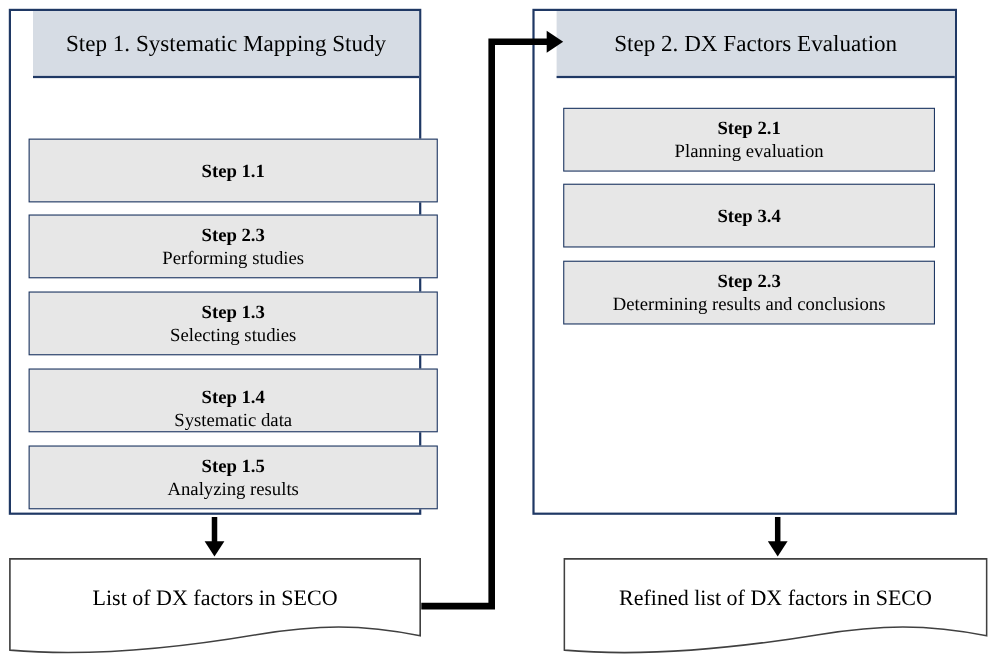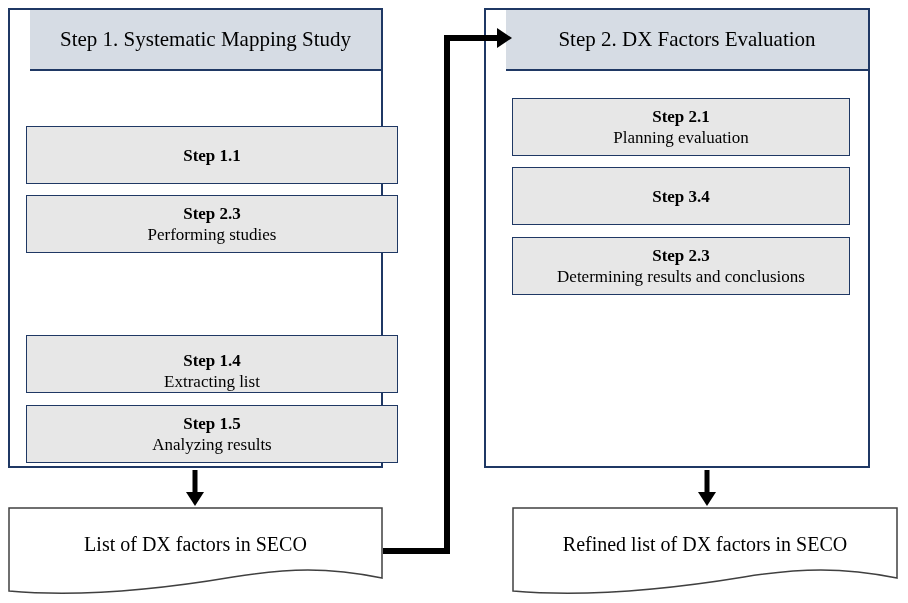--- a/index.html
+++ b/index.html
@@ -94,23 +94,27 @@
 
   <div class="panel panel-step1">
     <div class="panel-header">Step 1. Systematic Mapping Study</div>
     <div class="substep s-row0">
       <span class="substep-title">Step 1.1</span>
     </div>
     <div class="substep s-row1">
       <span class="substep-title">Step 2.3</span>
       <span class="substep-desc">Performing studies</span>
     </div>
+    <div class="substep s-row2">
+      <span class="substep-title">Step 1.3</span>
+      <span class="substep-desc">Selecting studies</span>
+    </div>
     <div class="substep s-row3">
       <span class="substep-title">Step 1.4</span>
-      <span class="substep-desc">Extracting list</span>
+      <span class="substep-desc">Systematic data</span>
     </div>
     <div class="substep s-row4">
       <span class="substep-title">Step 1.5</span>
       <span class="substep-desc">Analyzing results</span>
     </div>
   </div>
 
   <div class="panel panel-step2">
     <div class="panel-header">Step 2. DX Factors Evaluation</div>
     <div class="substep s-row0">

